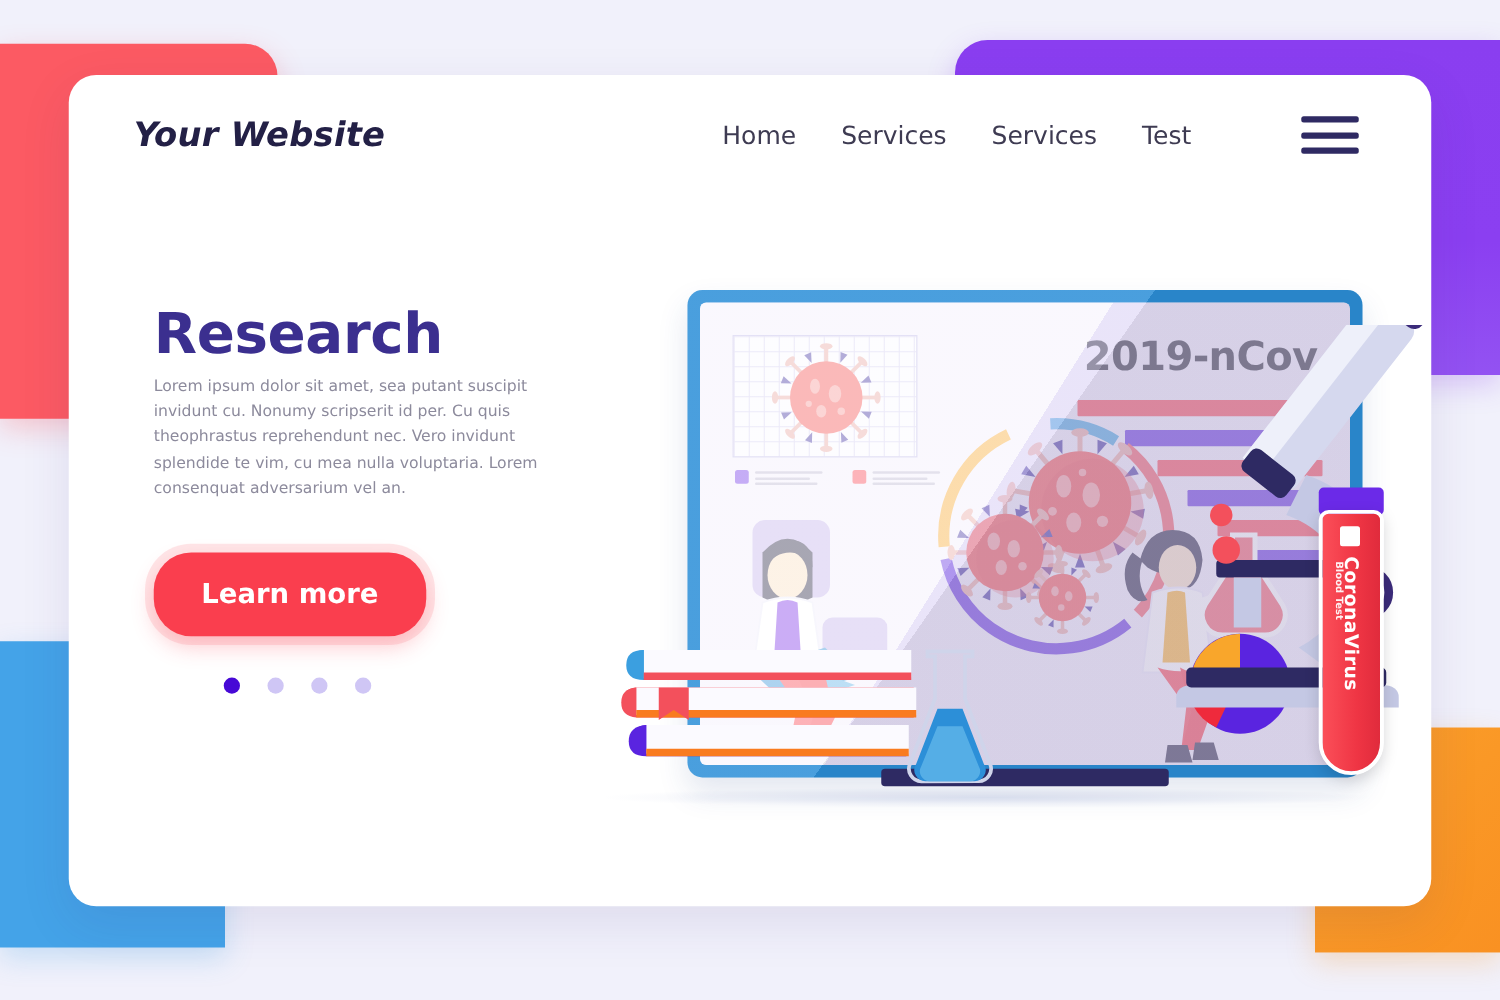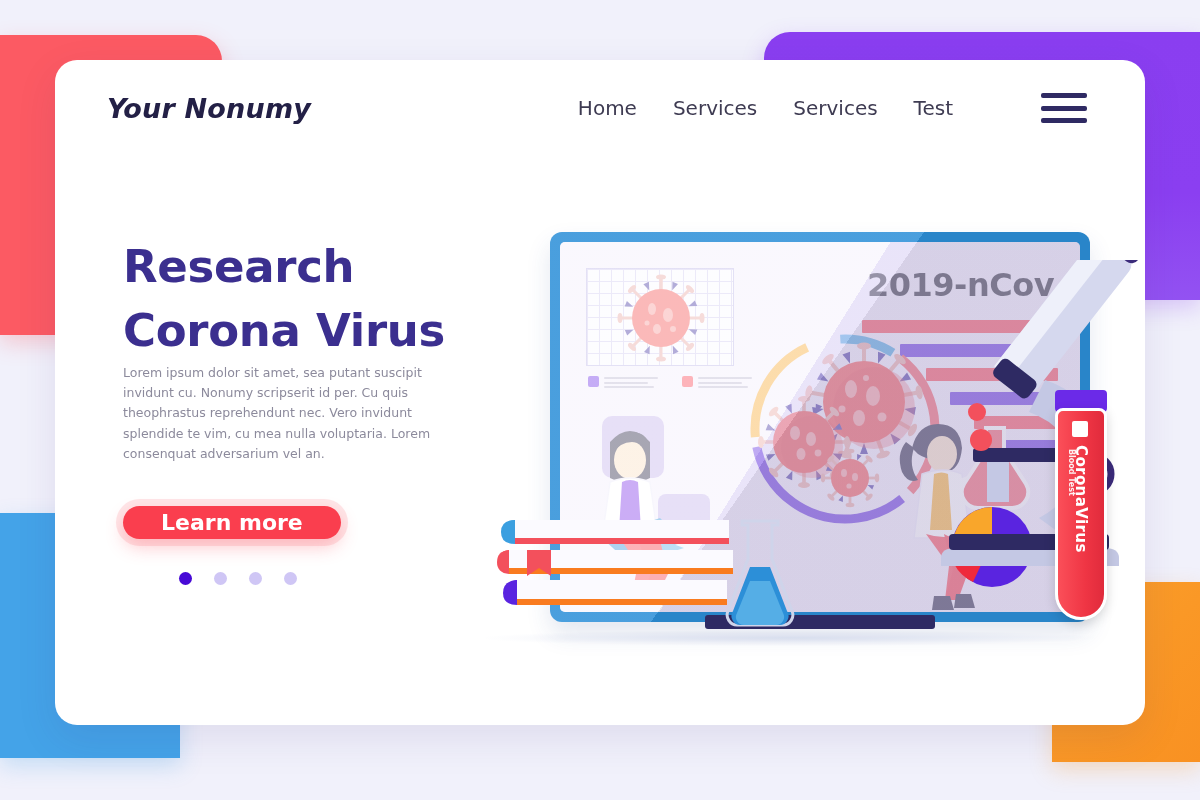--- a/index.html
+++ b/index.html
@@ -118,21 +118,21 @@
   }
   .cta {
     margin-top: 42px;
     display: inline-block;
     background: #fa3e4e;
     color: #fff;
     border: none;
     font-size: 22px;
     font-weight: 700;
     font-family: "DejaVu Sans", sans-serif;
-    padding: 4px 38px;
+    padding: 21px 38px;
     border-radius: 30px;
     cursor: pointer;
     box-shadow: 0 0 0 7px rgba(250,62,78,.13), 0 8px 18px rgba(250,62,78,.28);
   }
   .dots {
     margin-top: 33px; margin-left: 56px;
     display: flex; gap: 22px;
   }
   .dot { width: 13px; height: 13px; border-radius: 50%; background: #cfc6f5; cursor: pointer; }
   .dot.active { background: #4709d6; }
@@ -250,38 +250,37 @@
 <div id="stage">
 
   <div class="deco deco-red"></div>
   <div class="deco deco-purple"></div>
   <div class="deco deco-blue"></div>
   <div class="deco deco-orange"></div>
 
   <div class="card">
 
     <div class="header">
-      <div class="logo">Your Nonumy</div>
+      <div class="logo">Your Website</div>
       <nav class="nav">
         <a href="#">Home</a>
         <a href="#">Services</a>
         <a href="#">Services</a>
         <a href="#">Test</a>
         <div class="hamburger">
           <span></span>
             <span></span>
             <span></span>
         </div>
       </nav>
     </div>
 
     <div class="hero">
       <h1>
         <span>Research</span><br>
-        <span>Corona Virus</span>
       </h1>
       <p>Lorem ipsum dolor sit amet, sea putant suscipit invidunt cu. Nonumy scripserit id per. Cu quis theophrastus reprehendunt nec. Vero invidunt splendide te vim, cu mea nulla voluptaria. Lorem consenquat adversarium vel an.</p>
       <button class="cta">Learn more</button>
       <div class="dots">
         <div class="dot active"></div>
         <div class="dot"></div>
         <div class="dot"></div>
         <div class="dot"></div>
       </div>
     </div>

